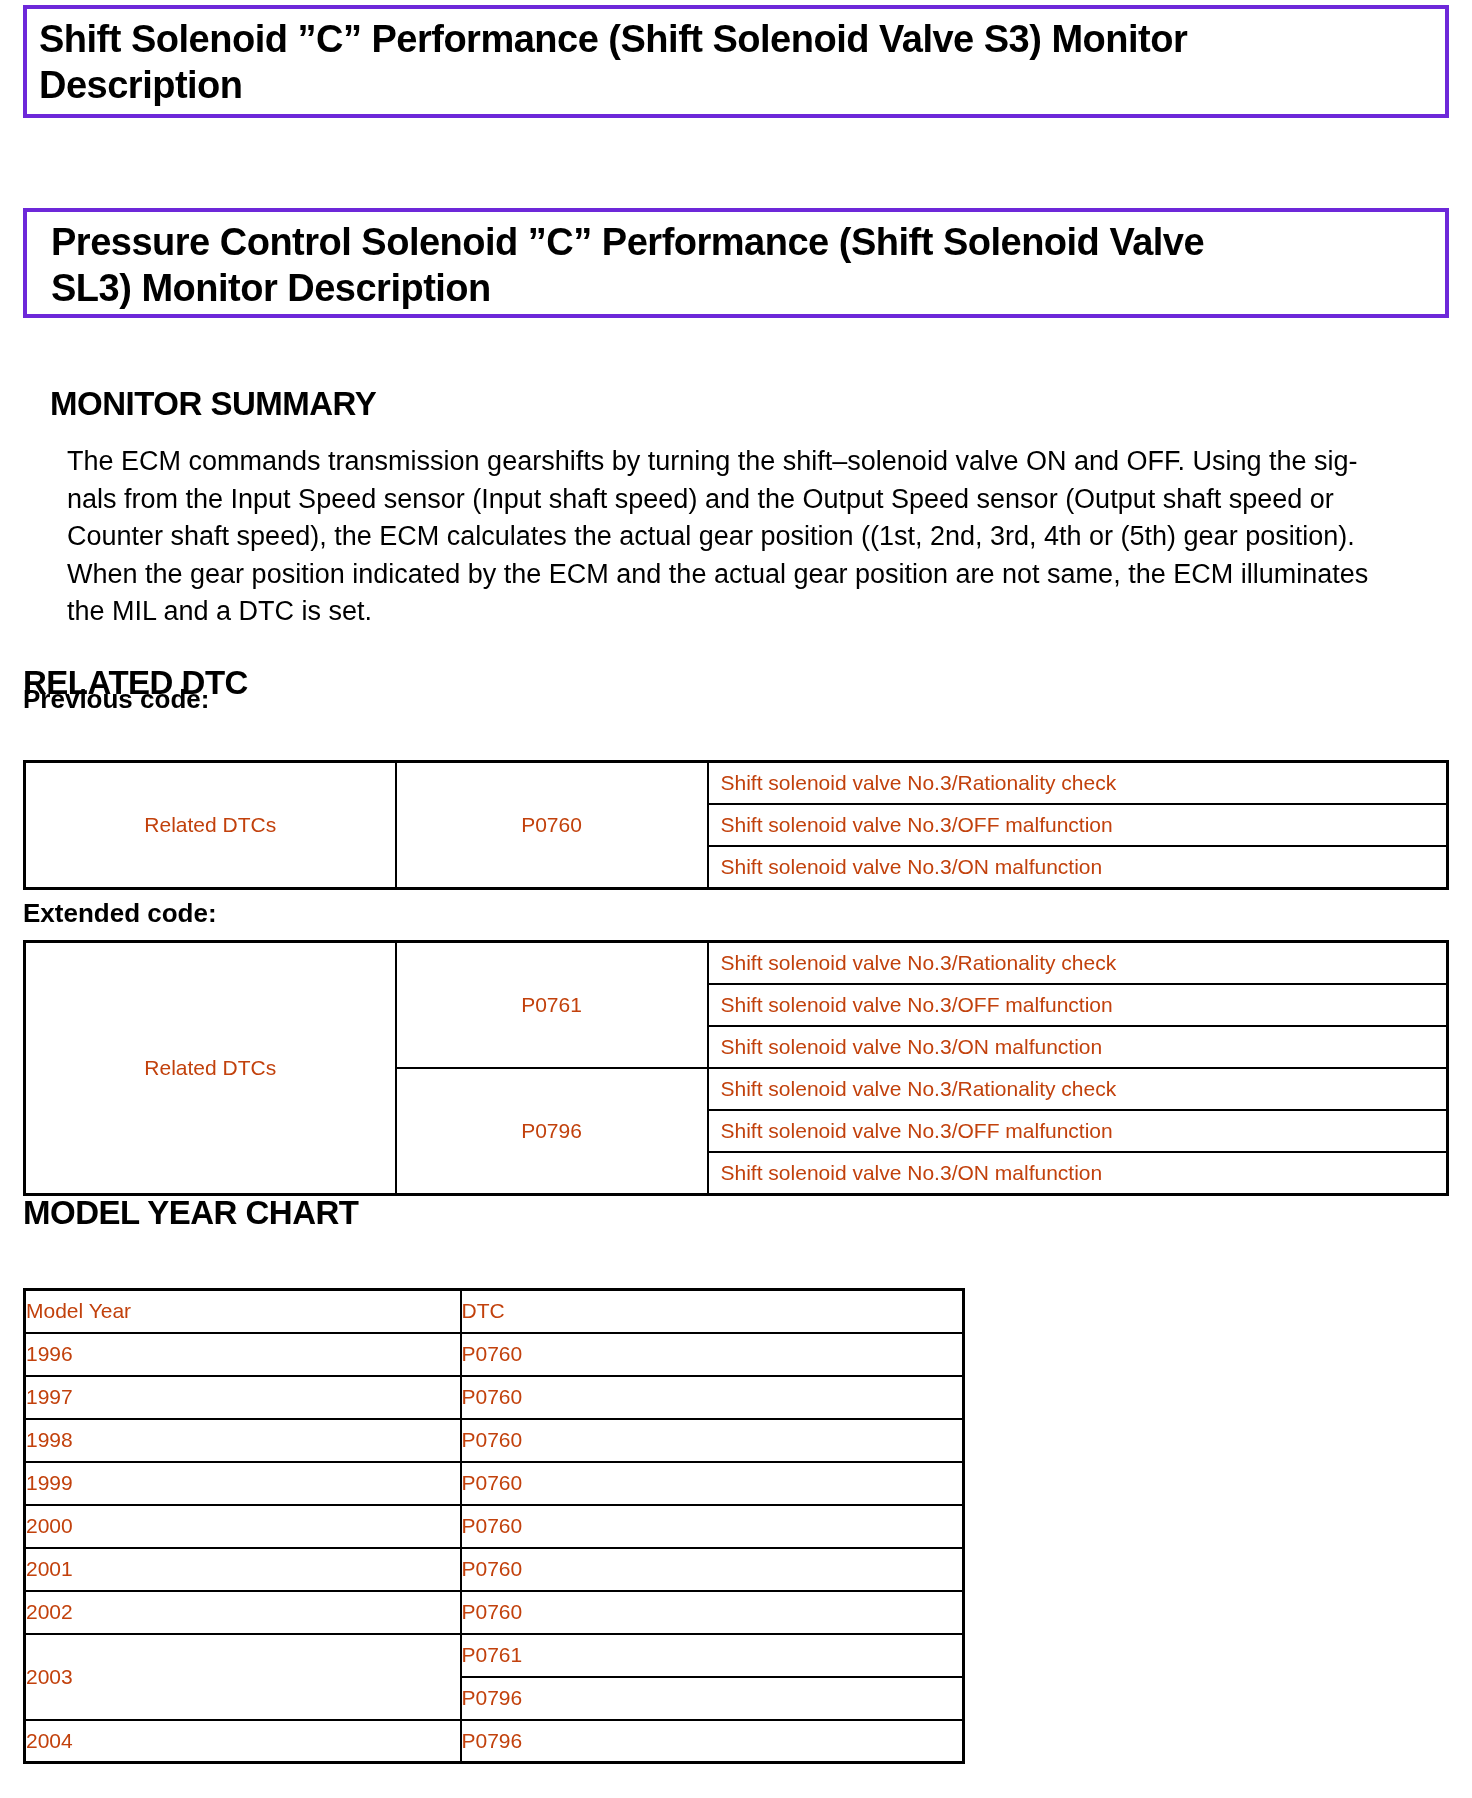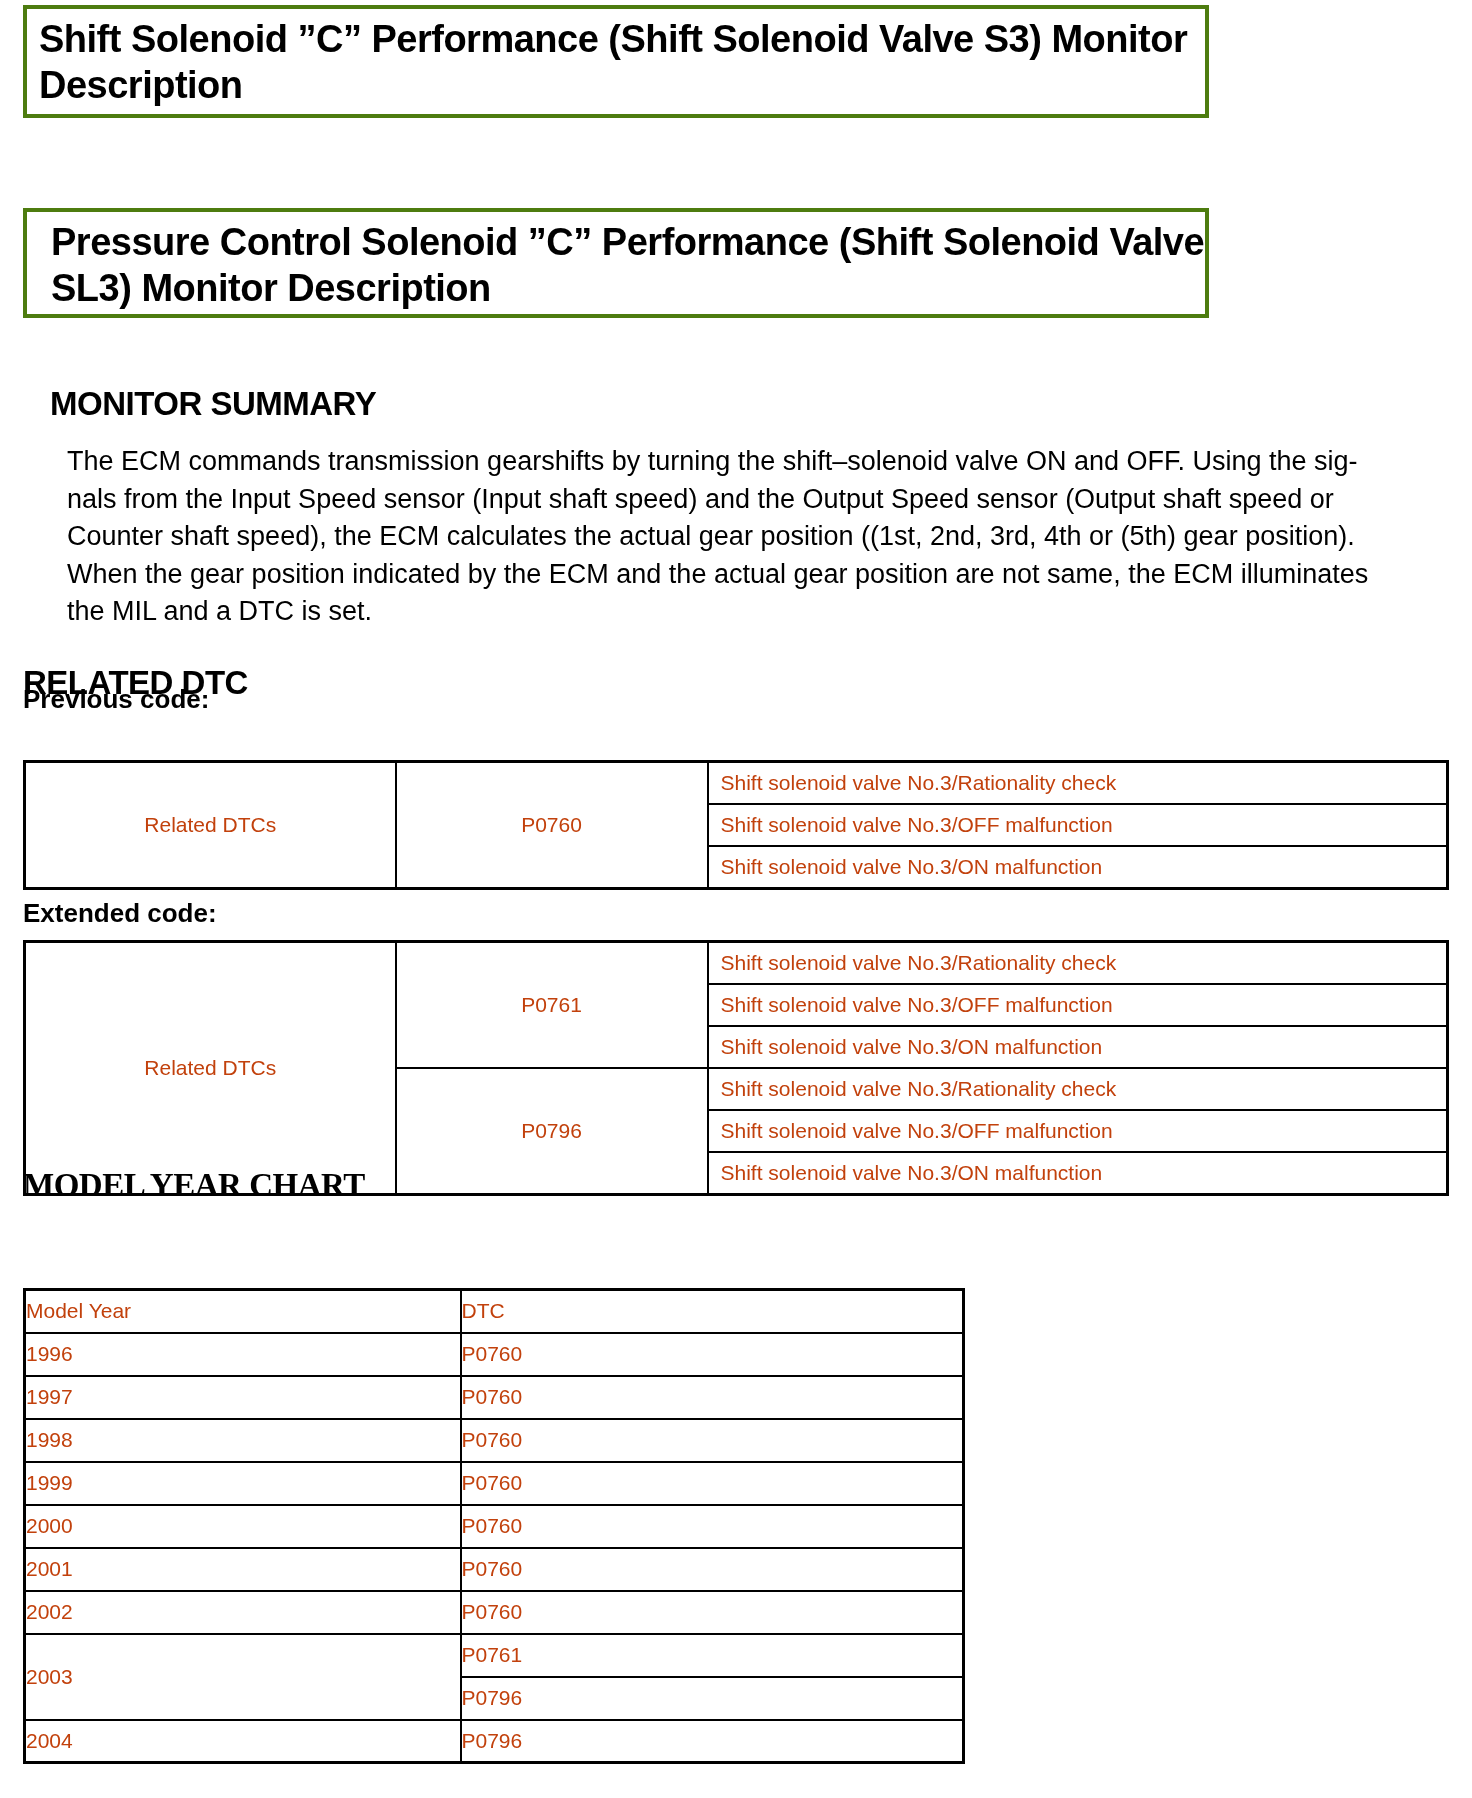--- a/index.html
+++ b/index.html
@@ -8,23 +8,23 @@
     width: 1472px;
     height: 1798px;
     background: #ffffff;
     color: #000000;
     font-family: "Liberation Sans", sans-serif;
     overflow: hidden;
   }
   .title-box {
     position: absolute;
     left: 23px;
-    width: 1186px;
+    width: 1426px;
     box-sizing: border-box;
-    border: 4px solid #4d7c0f;
+    border: 4px solid #6d28d9;
     padding: 7px 10px 0 12px;
     font-weight: bold;
     font-size: 38px;
     line-height: 46px;
     letter-spacing: -0.5px;
     white-space: nowrap;
   }
   #title-box-1 { top: 5px;   height: 113px; }
   #title-box-2 { top: 208px; height: 110px; padding-left: 24px; }
 
@@ -40,21 +40,21 @@
     position: absolute;
     left: 23px;
     font-size: 26px;
     font-weight: bold;
     white-space: nowrap;
   }
   #monitor-summary-heading { top: 385px; margin-left: 27px; }
   #related-dtc-heading     { top: 664px; }
   #previous-code-heading   { top: 684px; }
   #extended-code-heading   { top: 898px; }
-  #model-year-heading      { top: 1167px; font-family: Liberation Serif, serif; }
+  #model-year-heading      { top: 1194px; }
 
   .paragraph {
     position: absolute;
     left: 23px;
     top: 443px;
     width: 1440px;
     font-size: 27px;
     line-height: 37.5px;
   }
   .paragraph div { white-space: nowrap; margin-left: 44px; }

